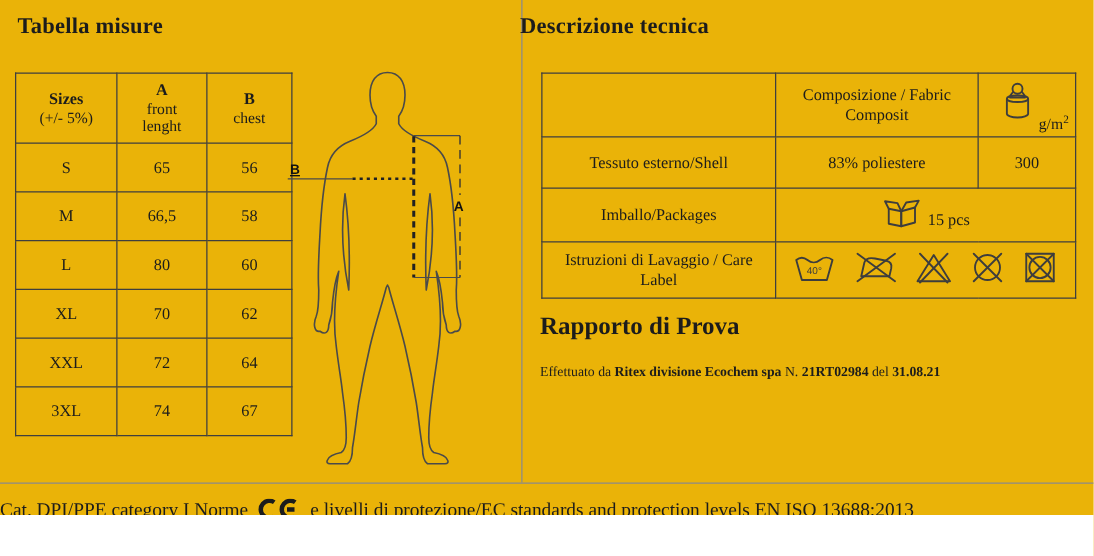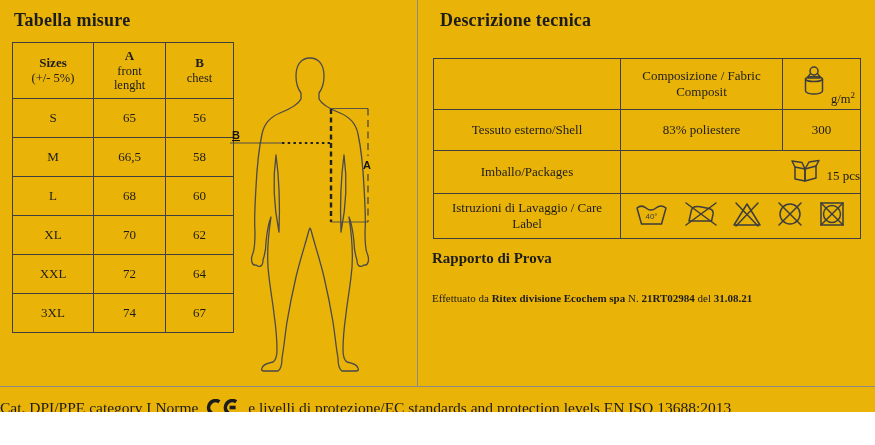--- a/index.html
+++ b/index.html
@@ -1,29 +1,29 @@
 <!DOCTYPE html>
 <html><head>
 <meta charset="utf-8">
 <style>
   html,body{margin:0;padding:0;background:#fff;}
   #page{position:relative;width:875px;height:412px;background:#eab308;
         font-family:"Liberation Serif", serif;color:#1c1c1c;overflow:hidden;}
 
   .section-title{position:absolute;font-size:18px;font-weight:bold;letter-spacing:.2px;}
   #title-left{left:14px;top:10px;}
-  #title-right{left:440px;top:10px;}
-  #title-report{left:432px;top:250px;position:absolute;font-size:15px;font-weight:bold;}
+  #title-right{left:416px;top:10px;}
+  #title-report{left:432px;top:250px;position:absolute;font-size:20px;font-weight:bold;}
 
   table{border-collapse:collapse;table-layout:fixed;}
   td,th{border:1px solid #3f3f3f;font-weight:normal;text-align:center;vertical-align:middle;
         font-size:13px;padding:0;}
 
   
-  #size-table{position:absolute;left:12px;top:42px;width:221px;}
+  #size-table{position:absolute;left:12px;top:58px;width:221px;}
   #size-table .c0{width:81px;}
   #size-table .c1{width:72px;}
   #size-table .c2{width:68px;}
   #size-table thead th{height:55px;}
   #size-table tbody td{height:38px;}
   .hdr-main{font-weight:bold;display:block;line-height:1.15;}
   .hdr-sub{display:block;line-height:1.15;font-size:12.5px;}
 
   
   #tech-table{position:absolute;left:433px;top:58px;width:427px;}
@@ -32,21 +32,21 @@
   #tech-table .c2{width:78px;}
   #tech-table .lbl{text-align:center;padding:2px 8px;line-height:1.25;}
   #tech-table .hrow td{height:50px;margin-top:11px;}
   #tech-table .r1 td{height:36px;}
   #tech-table .r2 td{height:38px;}
   #tech-table .r3 td{height:40px;}
   .weight-cell{position:relative;padding-left:27px;}
   .weight-cell .unit{position:absolute;right:5px;bottom:2px;font-size:12.5px;}
   .weight-cell .unit sup{font-size:9px;}
   .weight-icon-wrap{position:absolute;left:14px;top:6px;}
-  .pkg-wrap{display:flex;align-items:center;justify-content:flex-end;gap:5px;}
+  .pkg-wrap{display:flex;align-items:center;justify-content:center;gap:5px;}
   .pkg-wrap .pcs{position:relative;top:4px;}
   .care-wrap{display:flex;align-items:center;justify-content:center;gap:12px;}
 
   
   #report-line{position:absolute;left:432px;top:292px;font-size:11px;}
   #report-line b{font-weight:bold;}
 
   
   #v-divider{position:absolute;left:417px;top:0;width:1px;height:386px;background:#8a8a8a;}
   #h-divider{position:absolute;left:0;top:386px;width:875px;height:1px;background:#8a8a8a;}
@@ -98,21 +98,21 @@
         <td>65</td>
         <td>56</td>
       </tr>
       <tr>
         <td>M</td>
         <td>66,5</td>
         <td>58</td>
       </tr>
       <tr>
         <td>L</td>
-        <td>68</td>
+        <td>80</td>
         <td>60</td>
       </tr>
       <tr>
         <td>XL</td>
         <td>70</td>
         <td>62</td>
       </tr>
       <tr>
         <td>XXL</td>
         <td>72</td>

